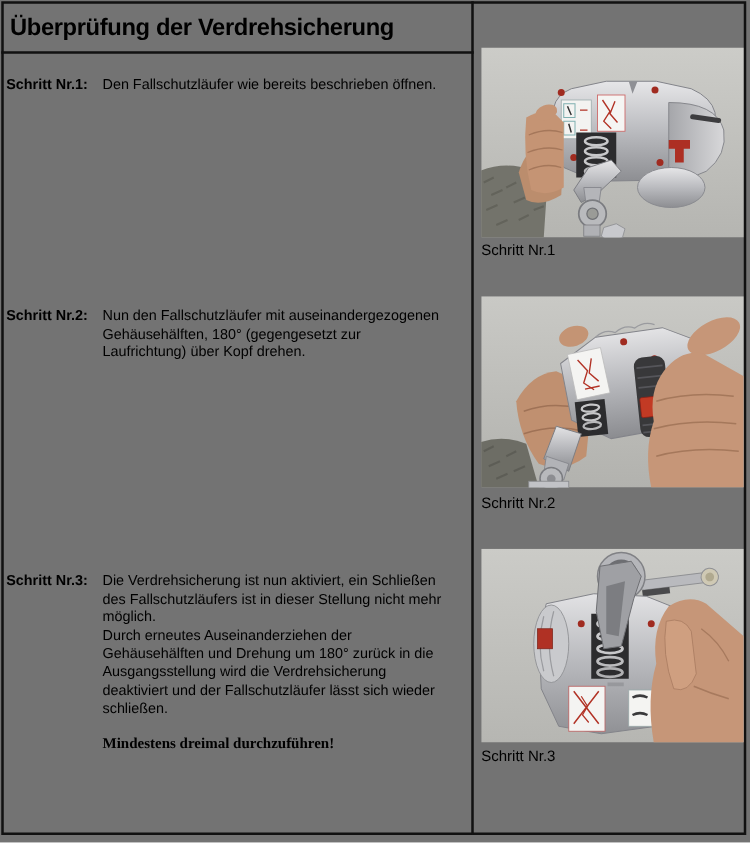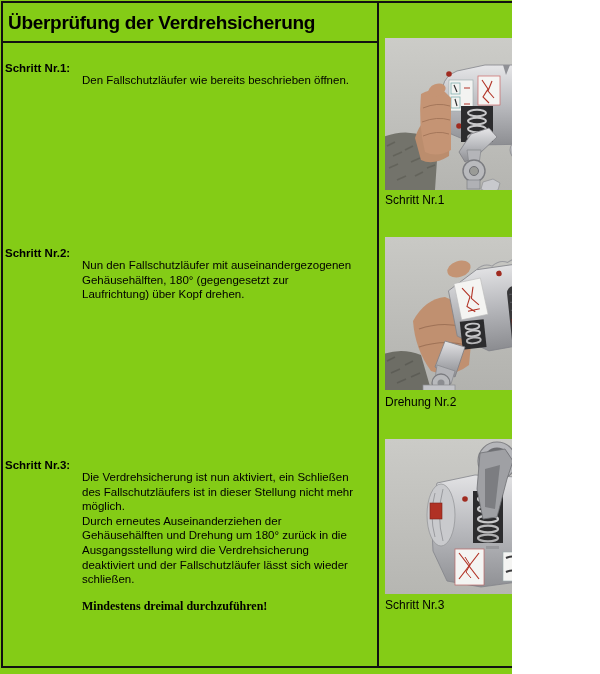--- a/index.html
+++ b/index.html
@@ -1,36 +1,36 @@
 <!DOCTYPE html>
 <html><head>
 <meta charset="utf-8">
 <style>
   html,body { margin:0; padding:0; background:#ffffff; }
   .page {
-    position:relative; width:512px; height:674px; background:#84cc16;
+    position:relative; width:600px; height:674px; background:#737373;
     font-family:"Liberation Sans", sans-serif; color:#000; overflow:hidden;
   }
   .frame {
     position:absolute; left:1px; top:1px; width:596px; height:667px;
     border:2px solid #111; box-sizing:border-box; pointer-events:none;
   }
   .divider { position:absolute; left:377px; top:1px; width:2px; height:667px; background:#111; }
   .title-underline { position:absolute; left:1px; top:41px; width:378px; height:2px; background:#111; }
   .title {
     position:absolute; left:8px; top:12px; margin:0;
     font-size:19px; font-weight:bold; letter-spacing:-0.3px; white-space:nowrap;
   }
   .step {
     position:absolute; left:5px; width:368px;
     display:flex; align-items:flex-start;
     font-size:11.5px; line-height:14.6px;
   }
   .step .label { font-weight:bold; flex:0 0 77px; white-space:nowrap; }
-  .step .text  { white-space:pre-line; flex:1;margin-top:12px; }
+  .step .text  { white-space:pre-line; flex:1; }
   .step1 { top:61px; }
   .step2 { top:246px; }
   .step3 { top:458px; }
   .note  { font-weight:bold; font-size:12px; margin-top:12px; white-space:nowrap;font-family:Liberation Serif, serif; }
   figure.photo { position:absolute; left:385px; width:210px; margin:0; padding:0; }
   figure.photo svg { display:block; width:210px; }
   .p1 { top:38px;  height:152px; }
   .p2 { top:237px; height:153px; }
   .p3 { top:439px; height:155px; }
   .caption { position:absolute; left:385px; font-size:12px; line-height:14px; }
@@ -194,21 +194,21 @@
         <circle cx="56" cy="146" r="3.5" fill="#8c8d91"></circle>
         <rect x="38" y="148" width="32" height="8" fill="#c2c3c7" stroke="#8a8b8f" stroke-width="0.7"></rect>
       </g>
       <g>
         <ellipse cx="186" cy="32" rx="23" ry="12" fill="#c69678" transform="rotate(-28 186 32)"></ellipse>
         <path d="M146,60 Q160,42 178,46 L210,64 L210,153 L136,153 Q130,124 138,100 Q134,76 146,60 Z" fill="#c69678"></path>
         <path d="M140,84 Q168,76 202,80 M138,106 Q168,98 204,102 M140,128 Q170,120 206,124" stroke="#9a6e52" stroke-width="1.2" fill="none" opacity="0.75"></path>
       </g>
     </svg>
   </figure>
-  <figcaption class="caption cap2">Drehung Nr.2</figcaption>
+  <figcaption class="caption cap2">Schritt Nr.2</figcaption>
 
   <figure class="photo p3">
     <svg viewBox="0 0 210 155">
       <defs>
         <linearGradient id="bg3" x1="0" y1="0" x2="0" y2="1">
           <stop offset="0" stop-color="#cbcbc7"></stop>
             <stop offset="1" stop-color="#b6b6b2"></stop>
         </linearGradient>
         <linearGradient id="sil3" x1="0" y1="0" x2="0" y2="1">
           <stop offset="0" stop-color="#e2e2e4"></stop>

